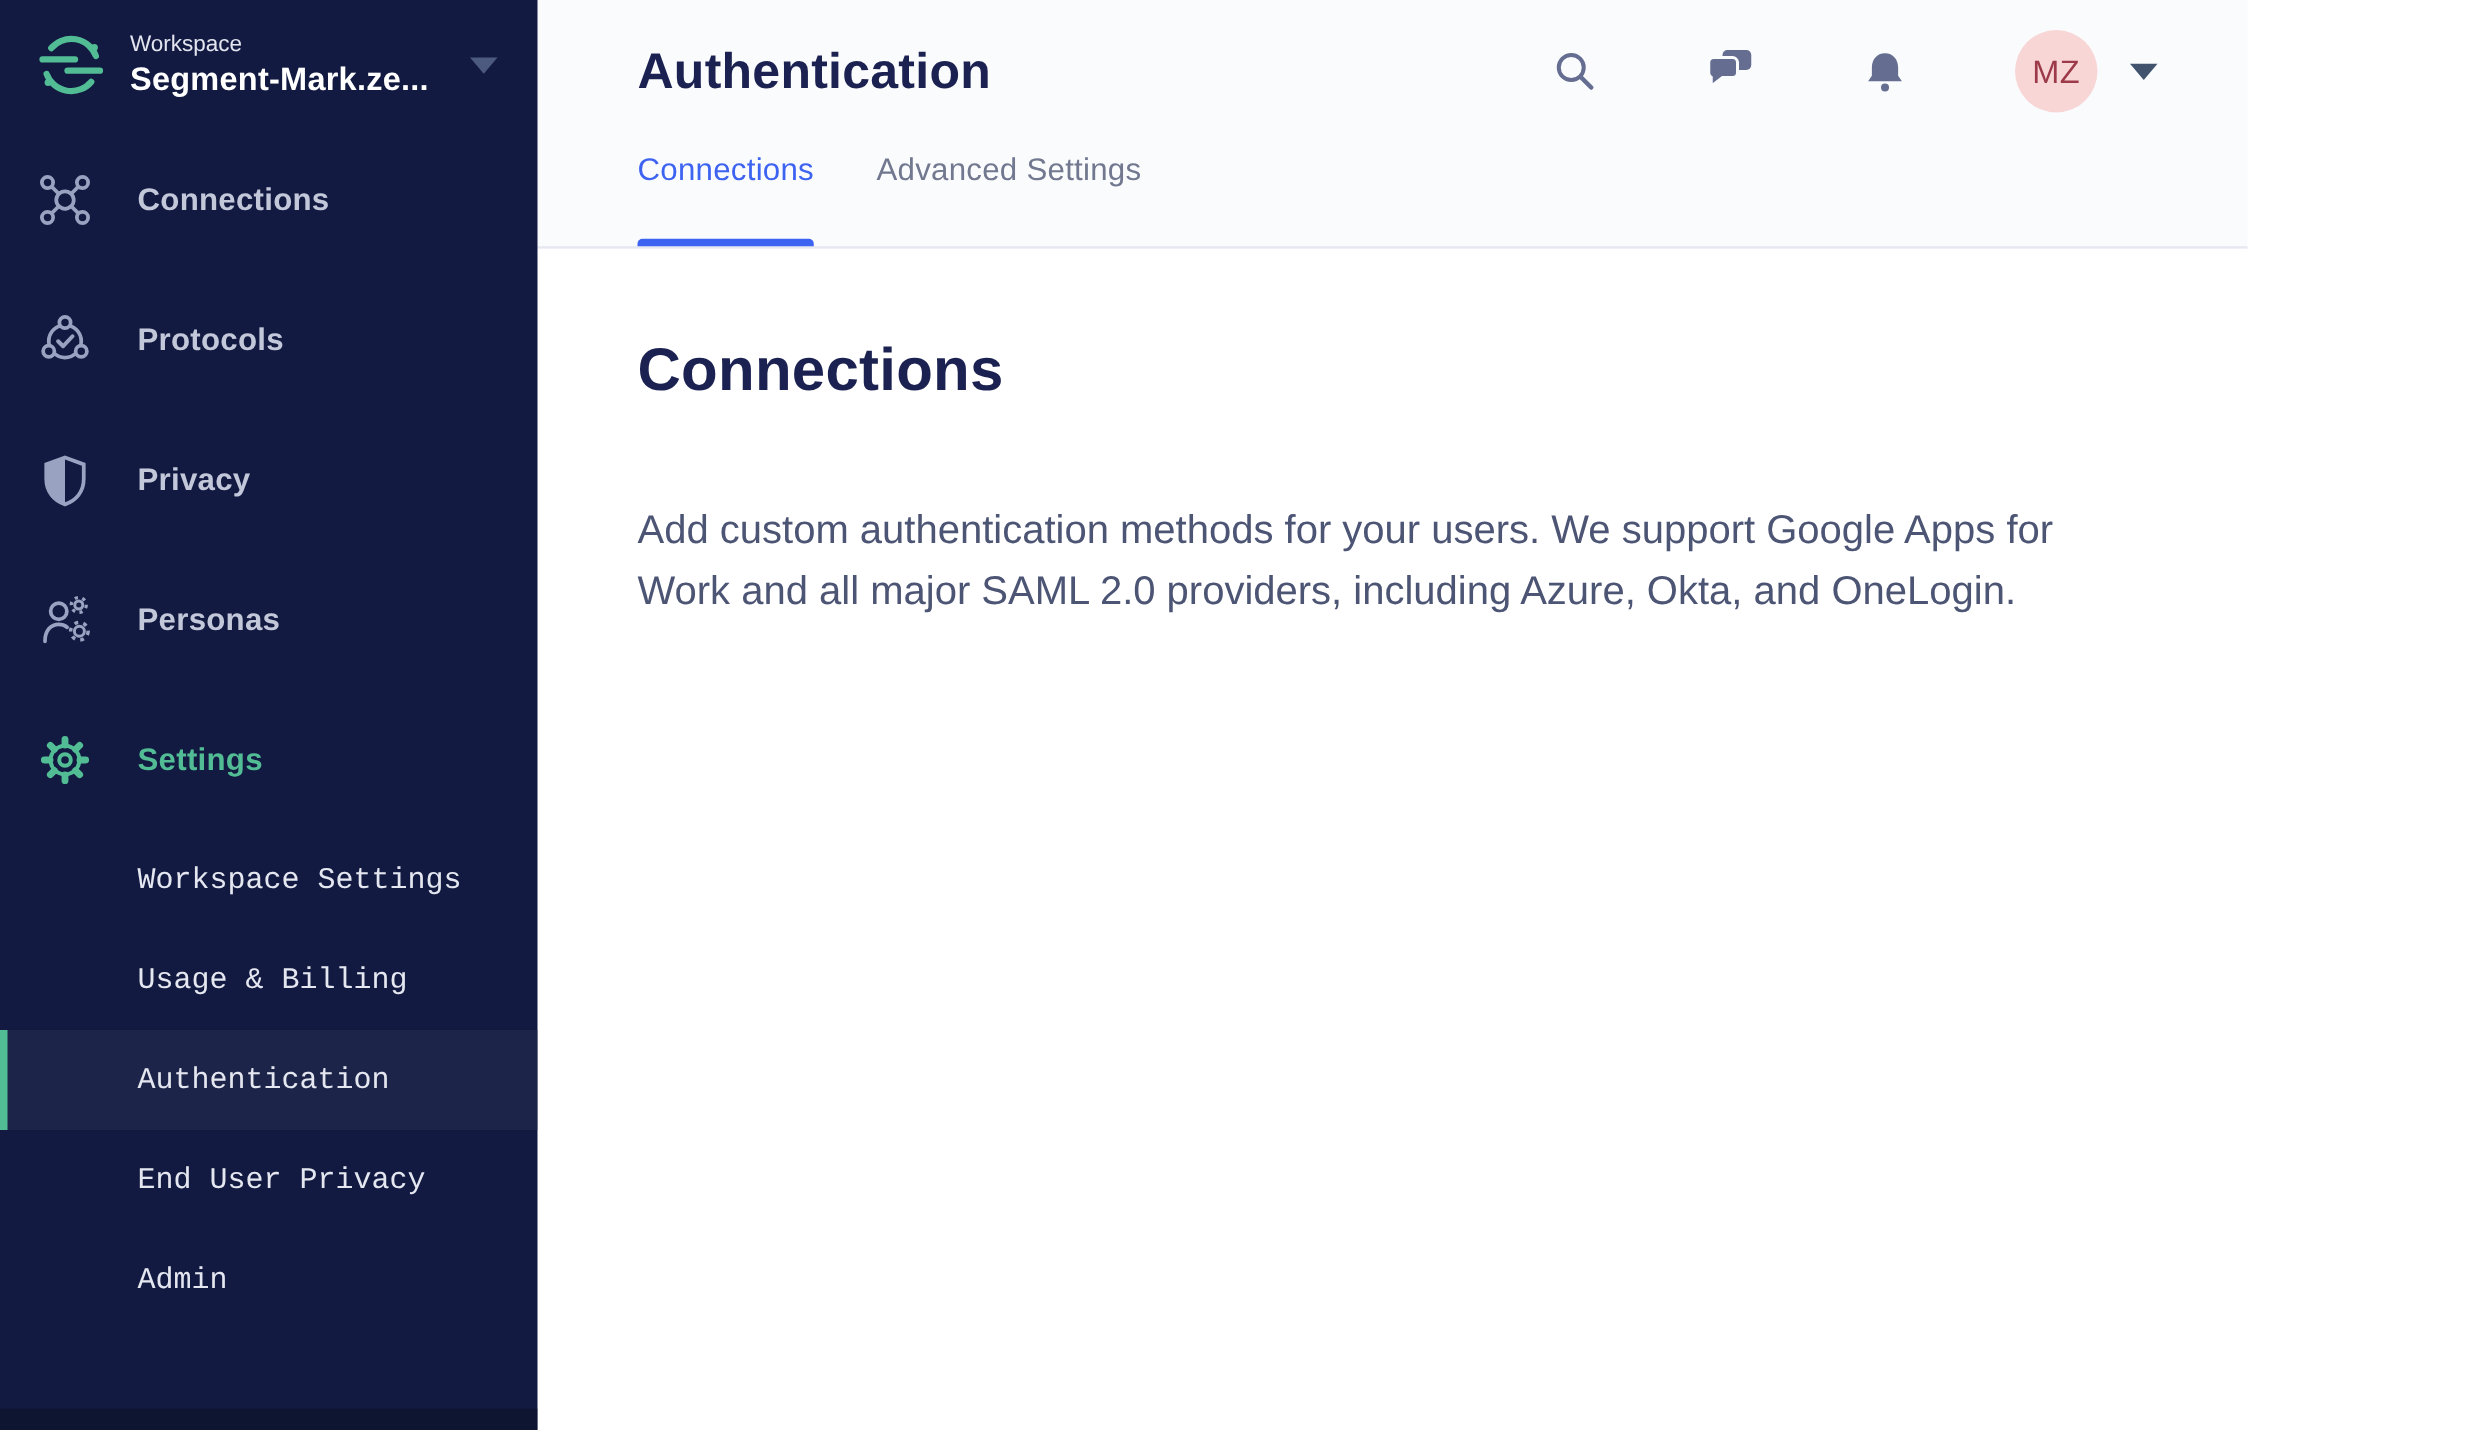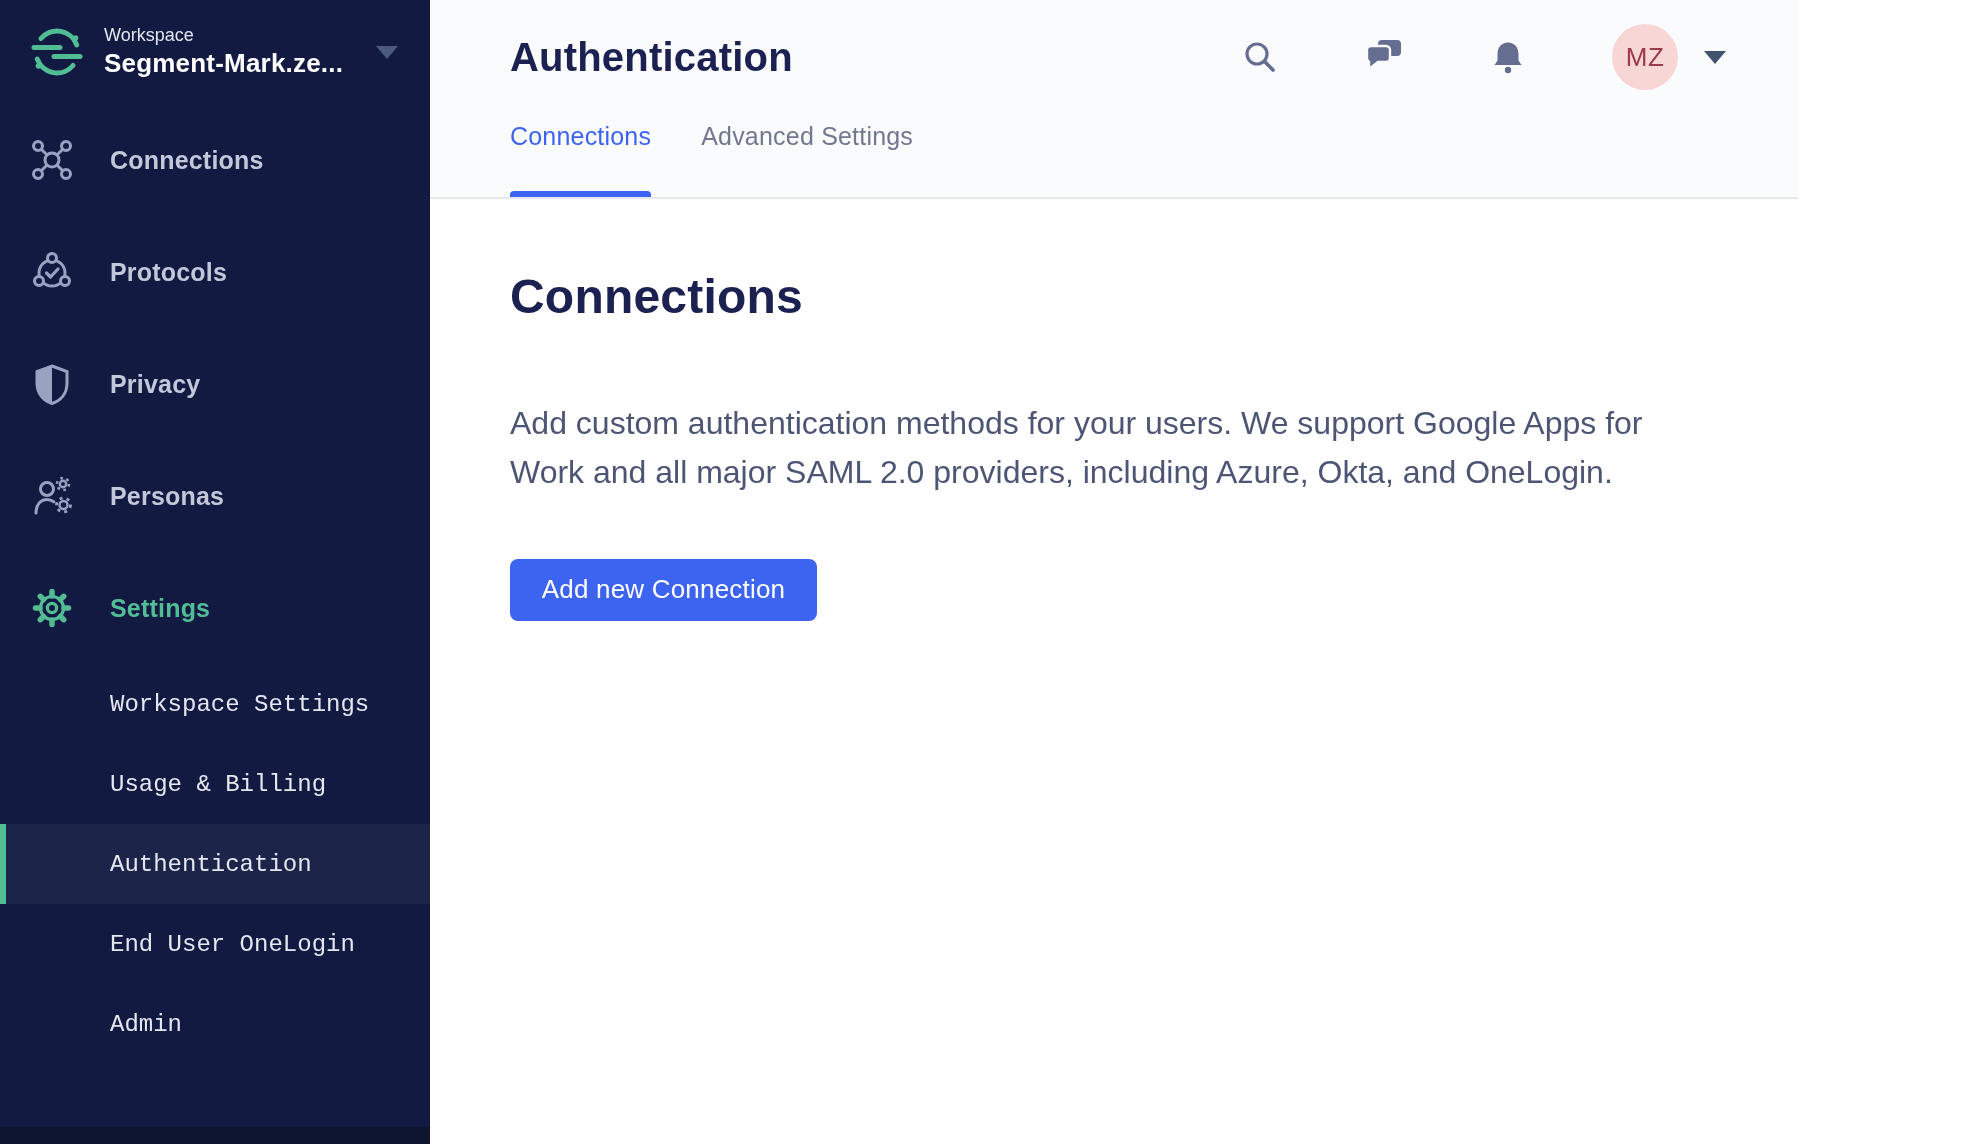--- a/index.html
+++ b/index.html
@@ -191,21 +191,21 @@
       <li class="sub-item">
         <span>Workspace Settings</span>
       </li>
       <li class="sub-item">
         <span>Usage &amp; Billing</span>
       </li>
       <li class="sub-item active">
         <span>Authentication</span>
       </li>
       <li class="sub-item">
-        <span>End User OneLogin</span>
+        <span>End User Privacy</span>
       </li>
       <li class="sub-item">
         <span>Admin</span>
       </li>
     </ul>
 
     <div class="sidebar-footer"></div>
   </aside>
 
   <main class="main">
@@ -242,17 +242,16 @@
 
       <nav class="tabs">
         <span class="tab active">Connections</span>
         <span class="tab">Advanced Settings</span>
       </nav>
     </header>
 
     <section class="content">
       <h2 class="content-heading">Connections</h2>
       <p class="content-desc">Add custom authentication methods for your users. We support Google Apps for Work and all major SAML 2.0 providers, including Azure, Okta, and OneLogin.</p>
-      <button class="primary-button">Add new Connection</button>
     </section>
 
   </main>
 </div>
 
 </body></html>

